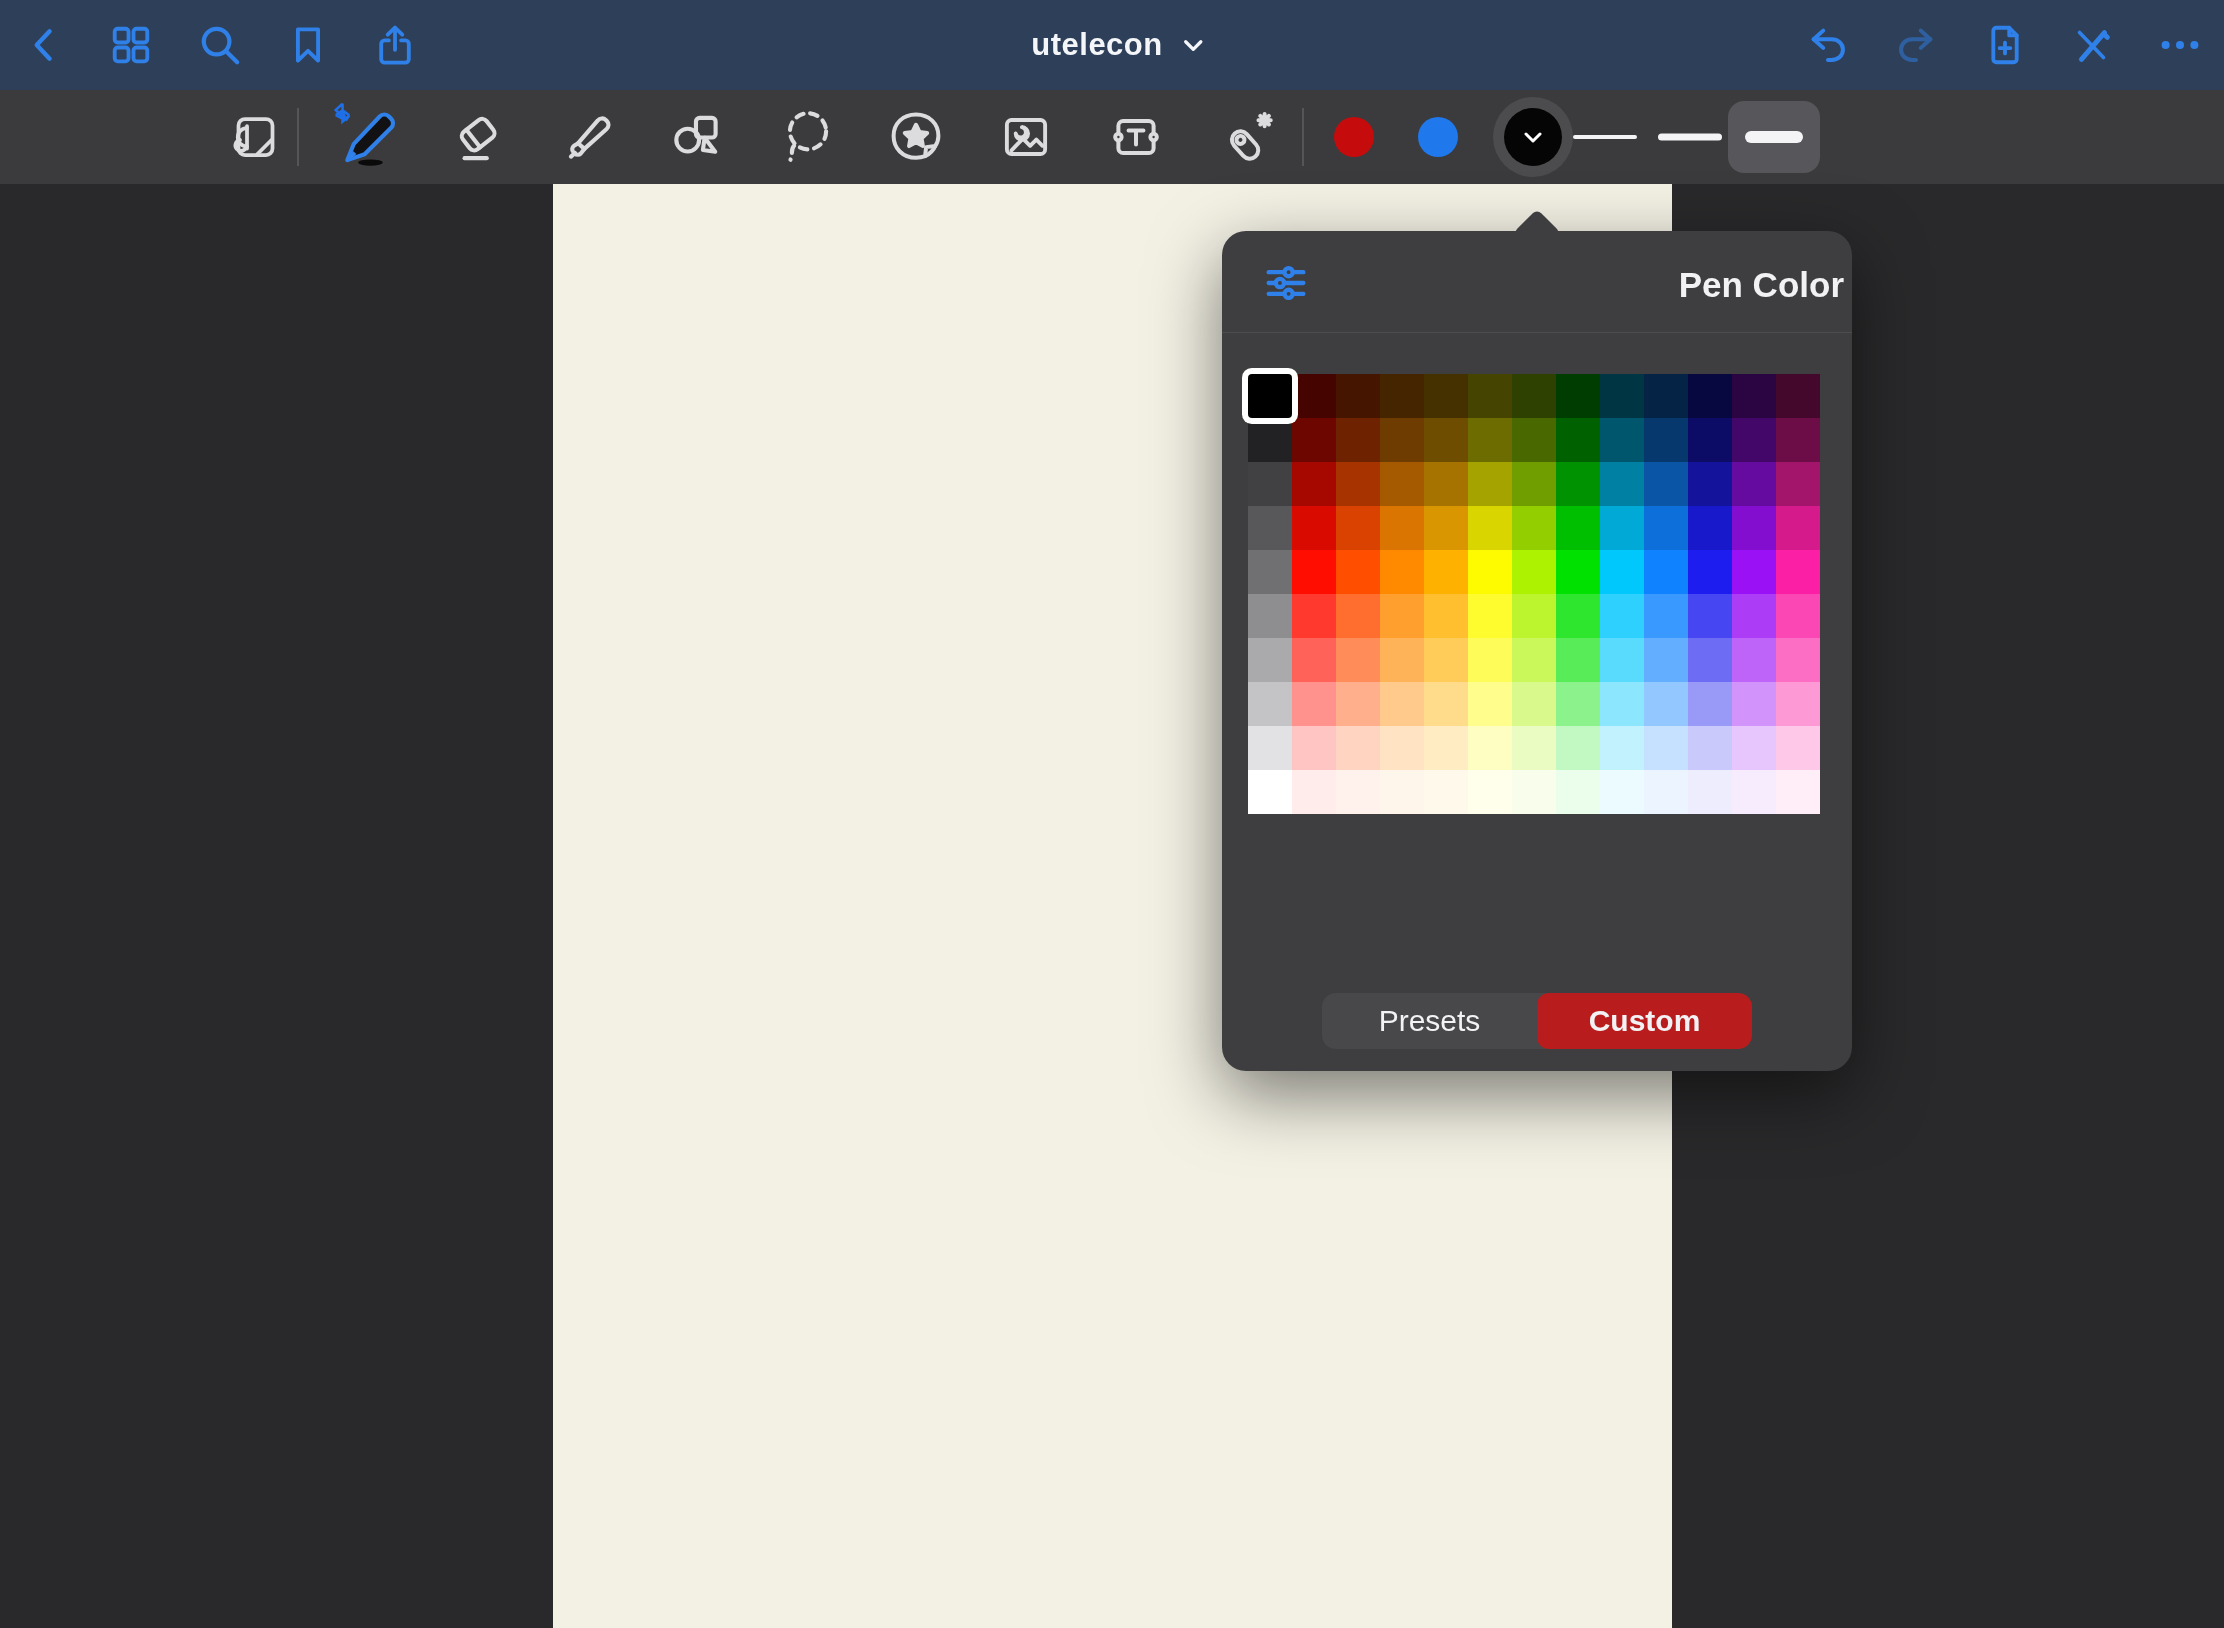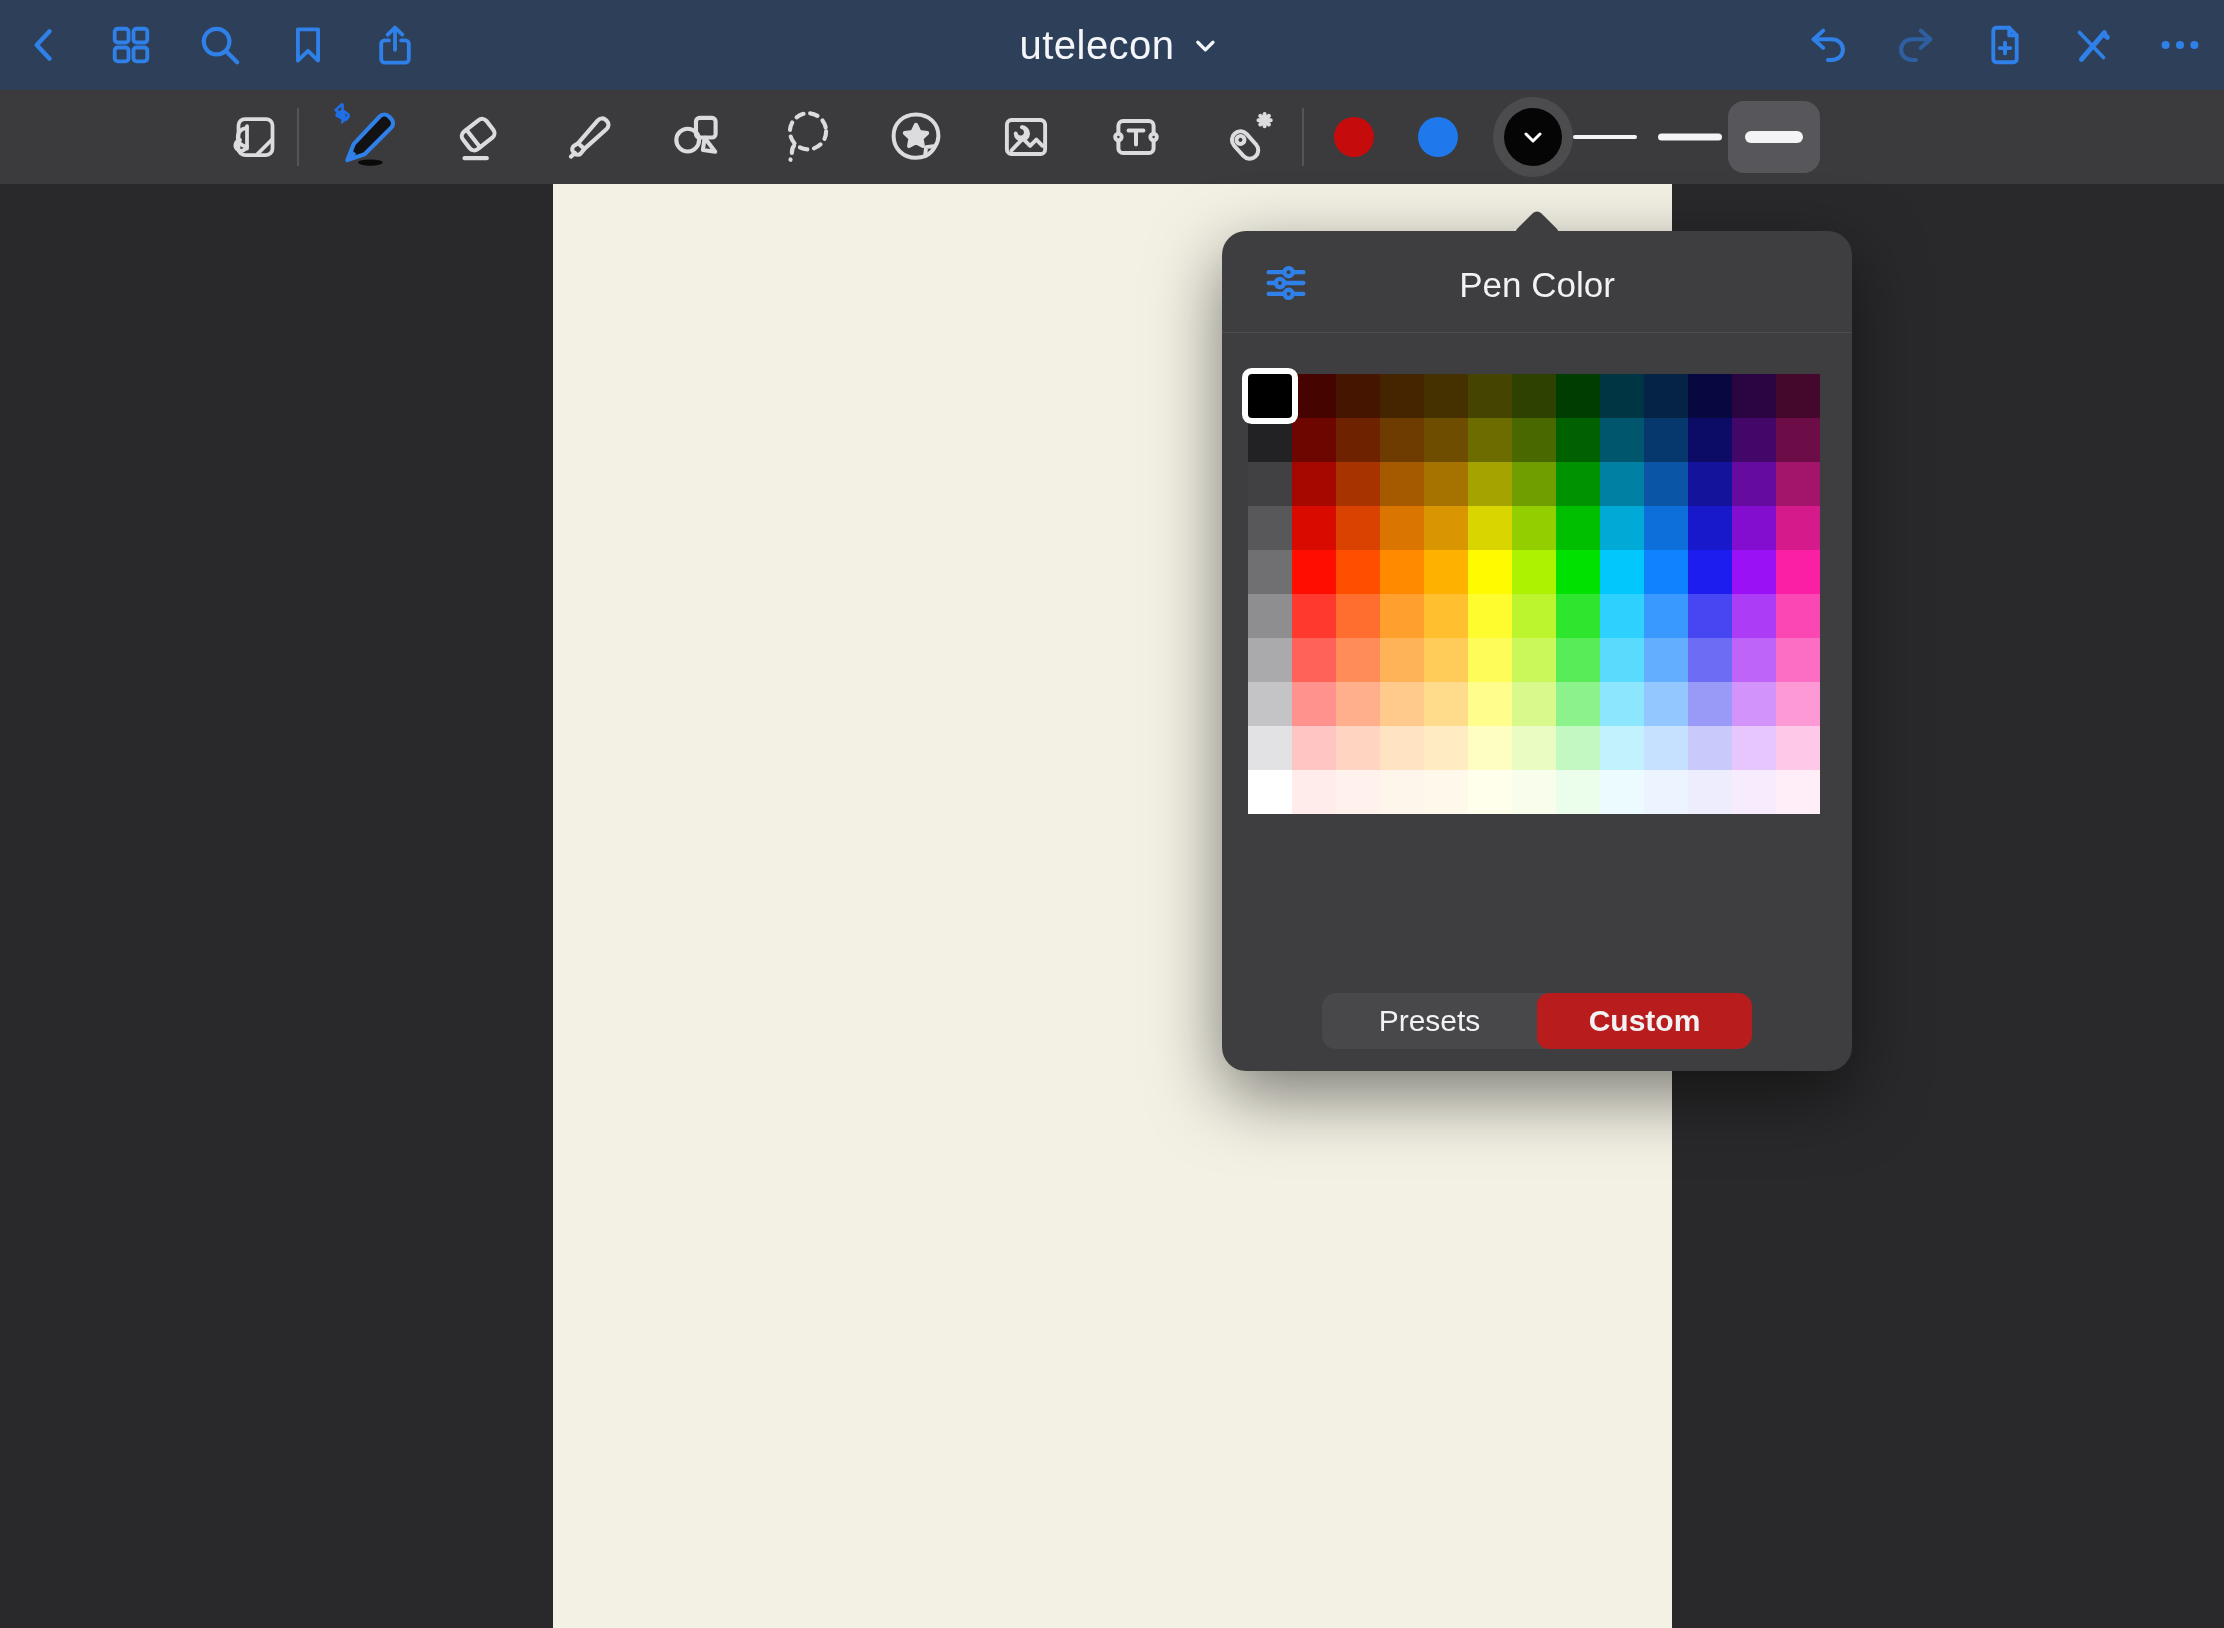--- a/index.html
+++ b/index.html
@@ -6,21 +6,21 @@
   html,body { width:2224px; height:1628px; overflow:hidden; background:#29292B;
               font-family:"Liberation Sans", sans-serif; }
   .stage { position:relative; width:2224px; height:1628px; background:#29292B; }
 
   
   .navbar { position:absolute; left:0; top:0; width:2224px; height:90px; background:#2E4059; }
   .nav-icon { position:absolute; top:50%; transform:translate(-50%,-50%); color:#2F80E8; cursor:pointer; }
   .nav-icon svg { display:block; }
   .title-group { position:absolute; left:1119px; top:50%; transform:translate(-50%,-50%);
                  display:flex; align-items:center; gap:18px; color:#F4F6F9; cursor:pointer; }
-  .title-group .doc-title { font-size:40px; font-weight:400; letter-spacing:.5px; }
+  .title-group .doc-title { font-size:31px; font-weight:700; letter-spacing:.5px; }
   .dim { opacity:.5; }
 
   
   .toolbar { position:absolute; left:0; top:90px; width:2224px; height:94px; background:#3B3B3D; }
   .tool { position:absolute; top:50%; transform:translate(-50%,-50%); color:#DCDCDE; cursor:pointer; }
   .tool svg { display:block; }
   .vsep { position:absolute; top:18px; width:2px; height:58px; background:#555557; }
   .color-dot { position:absolute; top:50%; transform:translate(-50%,-50%); width:40px; height:40px;
                border-radius:50%; cursor:pointer; }
   .current-color-btn { position:absolute; top:50%; transform:translate(-50%,-50%); width:80px; height:80px;
@@ -33,22 +33,22 @@
 
   
   .paper { position:absolute; left:553px; top:184px; width:1119px; height:1444px; background:#F3F1E4; }
 
   
   .popover { position:absolute; left:1222px; top:231px; width:630px; height:840px;
              background:#3E3E40; border-radius:24px; box-shadow:0 24px 70px rgba(0,0,0,.5); }
   .popover-arrow { position:absolute; left:298px; top:-15px; width:34px; height:34px; background:#3E3E40;
              transform:rotate(45deg); border-radius:6px; }
   .popover-header { position:absolute; left:0; top:0; width:100%; height:101px; }
-  .popover-title { position:absolute; left:0; right:0; top:34px; text-align:center; color:#F2F2F4;
-             font-size:35px; font-weight:400; }
+  .popover-title { position:absolute; left:0; right:8px; top:34px; text-align:right; color:#F2F2F4;
+             font-size:35px; font-weight:700; }
   .header-sep { position:absolute; left:0; top:101px; width:100%; height:1px; background:rgba(255,255,255,.08); }
   .sliders-btn { position:absolute; left:38px; top:26px; color:#2F80E8; cursor:pointer; }
 
   .color-grid { position:absolute; left:26px; top:143px; width:572px; height:440px;
              display:grid; grid-template-columns:repeat(13,44px); grid-auto-rows:44px; }
   .swatch { width:44px; height:44px; cursor:pointer; }
   .swatch.sel { box-shadow:0 0 0 6px #fff; border-radius:4px; position:relative; z-index:2; }
 
   .presets-row { position:absolute; left:0; top:631px; width:100%; height:76px; }
   .cur-color-circle { position:absolute; left:22px; top:0; width:48px; height:48px; border-radius:50%; background:#000; }

